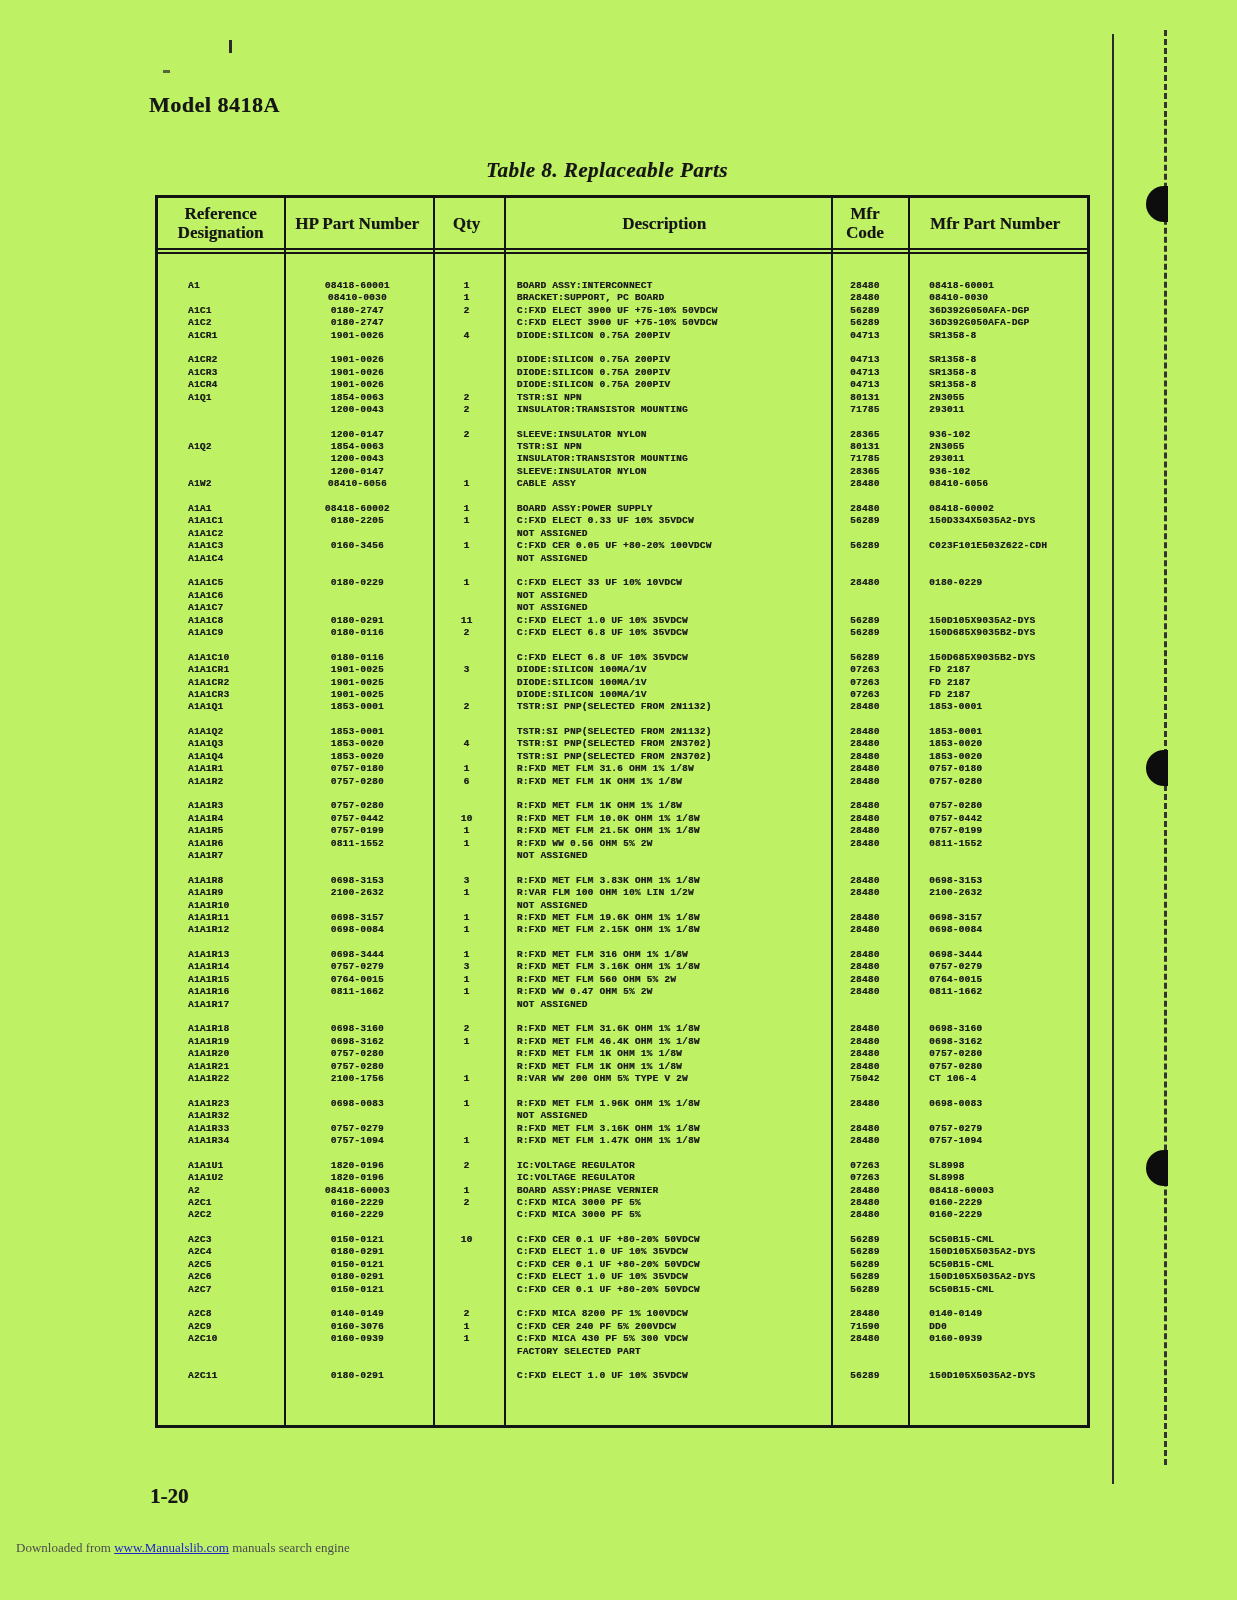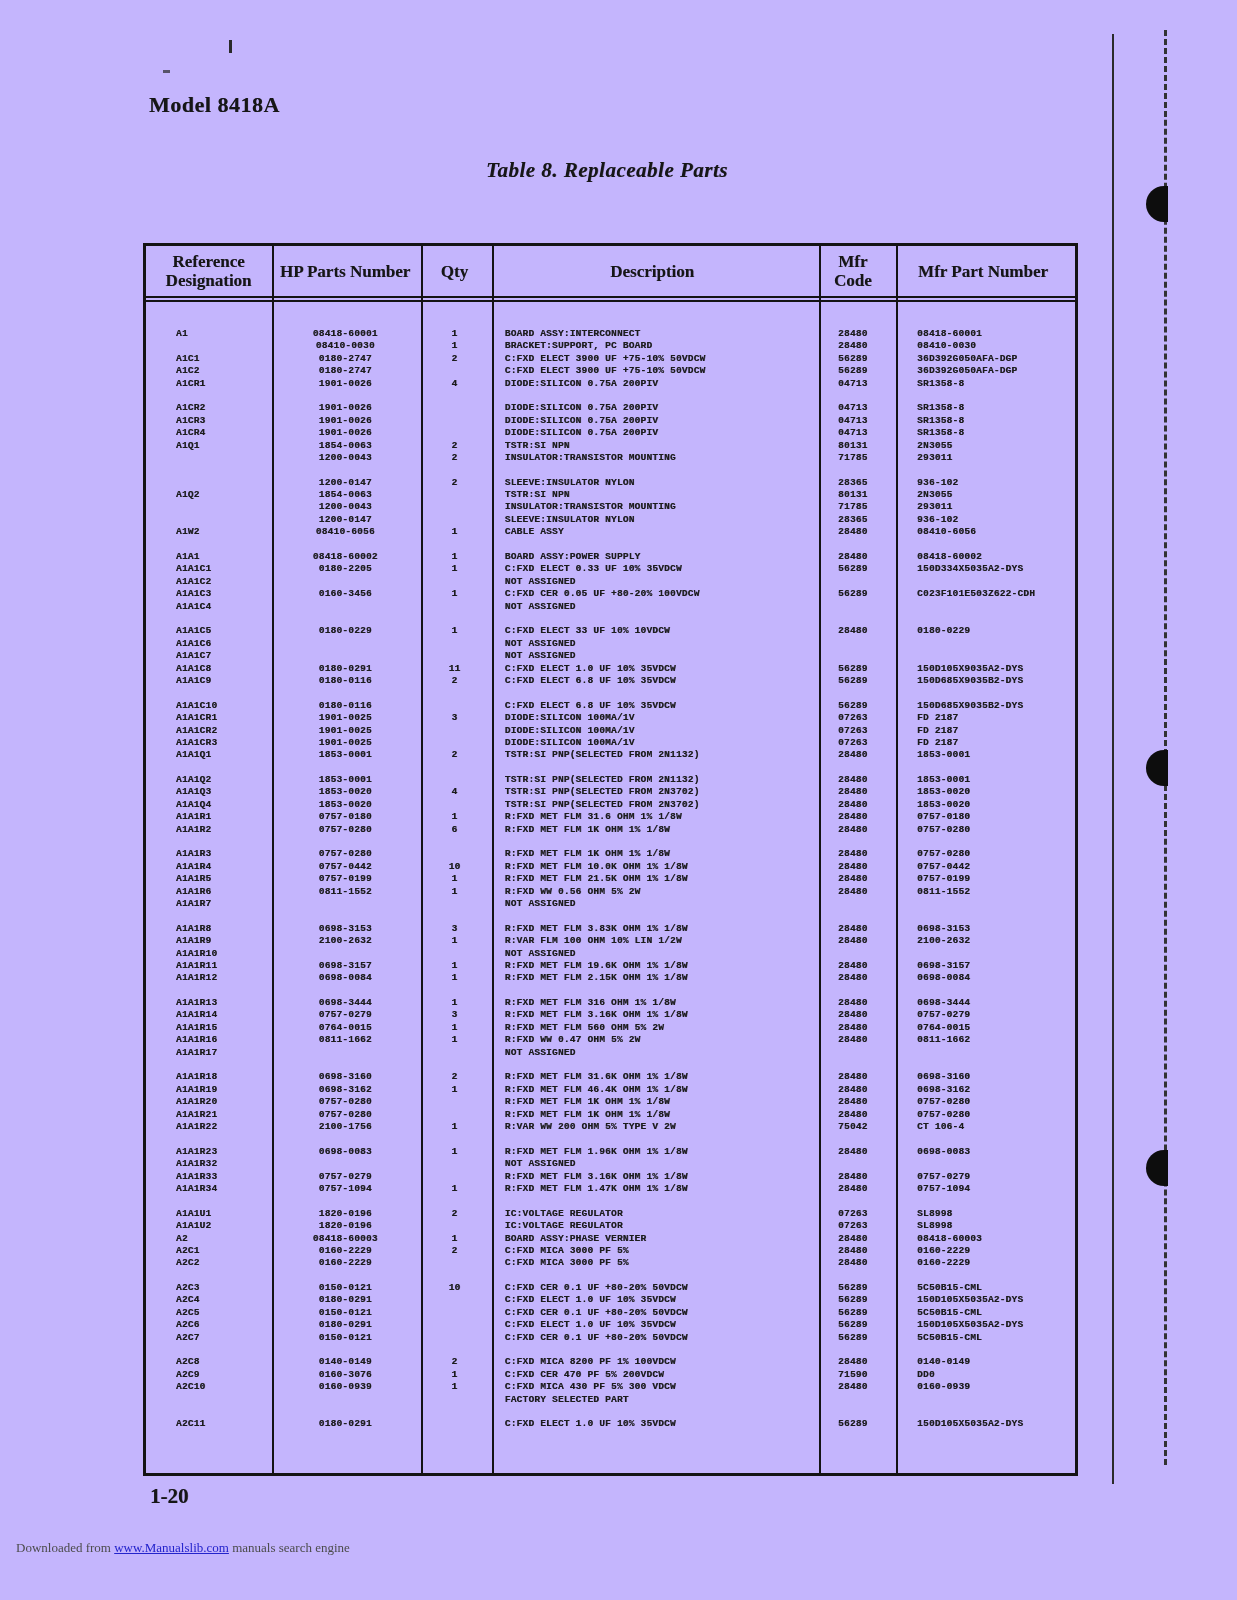--- a/index.html
+++ b/index.html
@@ -1,20 +1,20 @@
 <!DOCTYPE html>
 <html><head>
 <meta charset="utf-8">
 <style>
   html,body{margin:0;padding:0;}
   body{background:#e8e8e8;}
   .page{
     position:relative;
     width:1237px;height:1600px;
-    background:#c4b5fd;
+    background:#bef264;
     overflow:hidden;
     font-family:"Liberation Serif", serif;
     color:#161616;
   }
   
   .mark{position:absolute;background:#2a2a2a;}
   .mark-tick{left:229px;top:40px;width:3px;height:13px;}
   .mark-dot{left:163px;top:70px;width:7px;height:3px;opacity:.7;}
 
   .model-title{
@@ -24,24 +24,23 @@
   }
   .table-title{
     position:absolute;left:0;top:158px;width:1214px;
     text-align:center;
     font-size:21px;font-weight:bold;font-style:italic;
     letter-spacing:.5px;
     text-shadow:.4px .4px 0 rgba(0,0,0,.45);
   }
 
   .parts-table{
-    position:absolute;left:143px;top:195px;width:935px;height:1233px;
+    position:absolute;left:155px;top:195px;width:935px;height:1233px;
     border:3px solid #141414;
     box-sizing:border-box;
-    margin-top:48px;
   }
   .vline{position:absolute;top:0;bottom:0;width:2px;background:#141414;}
   .v1{left:126px;} .v2{left:275px;} .v3{left:346px;} .v4{left:673px;} .v5{left:750px;}
 
   .thead{
     position:relative;height:50px;
     border-bottom:6px double #141414;
     display:flex;align-items:center;
     font-weight:bold;font-size:17px;
     text-shadow:.4px .4px 0 rgba(0,0,0,.4);
@@ -105,21 +104,21 @@
 
   <div class="parts-table">
     <div class="vline v1"></div>
     <div class="vline v2"></div>
     <div class="vline v3"></div>
     <div class="vline v4"></div>
     <div class="vline v5"></div>
 
     <div class="thead">
         <div class="th th-ref">Reference<br>Designation</div>
-        <div class="th th-hp">HP Parts Number</div>
+        <div class="th th-hp">HP Part Number</div>
         <div class="th th-qty">Qty</div>
         <div class="th th-desc">Description</div>
         <div class="th th-mfr">Mfr<br>Code</div>
         <div class="th th-mfrpn">Mfr Part Number</div>
       </div>
     <div class="tbody">
         <div class="block">
           <div class="row"><div class="cell c-ref">A1</div><div class="cell c-hp">08418-60001</div><div class="cell c-qty">1</div><div class="cell c-desc">BOARD ASSY:INTERCONNECT</div><div class="cell c-mfr">28480</div><div class="cell c-mfrpn">08418-60001</div></div>
           <div class="row"><div class="cell c-ref"></div><div class="cell c-hp">08410-0030</div><div class="cell c-qty">1</div><div class="cell c-desc">BRACKET:SUPPORT, PC BOARD</div><div class="cell c-mfr">28480</div><div class="cell c-mfrpn">08410-0030</div></div>
           <div class="row"><div class="cell c-ref">A1C1</div><div class="cell c-hp">0180-2747</div><div class="cell c-qty">2</div><div class="cell c-desc">C:FXD ELECT 3900 UF +75-10% 50VDCW</div><div class="cell c-mfr">56289</div><div class="cell c-mfrpn">36D392G050AFA-DGP</div></div>
@@ -211,21 +210,21 @@
         </div>
         <div class="block">
           <div class="row"><div class="cell c-ref">A2C3</div><div class="cell c-hp">0150-0121</div><div class="cell c-qty">10</div><div class="cell c-desc">C:FXD CER 0.1 UF +80-20% 50VDCW</div><div class="cell c-mfr">56289</div><div class="cell c-mfrpn">5C50B15-CML</div></div>
           <div class="row"><div class="cell c-ref">A2C4</div><div class="cell c-hp">0180-0291</div><div class="cell c-qty"></div><div class="cell c-desc">C:FXD ELECT 1.0 UF 10% 35VDCW</div><div class="cell c-mfr">56289</div><div class="cell c-mfrpn">150D105X5035A2-DYS</div></div>
           <div class="row"><div class="cell c-ref">A2C5</div><div class="cell c-hp">0150-0121</div><div class="cell c-qty"></div><div class="cell c-desc">C:FXD CER 0.1 UF +80-20% 50VDCW</div><div class="cell c-mfr">56289</div><div class="cell c-mfrpn">5C50B15-CML</div></div>
           <div class="row"><div class="cell c-ref">A2C6</div><div class="cell c-hp">0180-0291</div><div class="cell c-qty"></div><div class="cell c-desc">C:FXD ELECT 1.0 UF 10% 35VDCW</div><div class="cell c-mfr">56289</div><div class="cell c-mfrpn">150D105X5035A2-DYS</div></div>
           <div class="row"><div class="cell c-ref">A2C7</div><div class="cell c-hp">0150-0121</div><div class="cell c-qty"></div><div class="cell c-desc">C:FXD CER 0.1 UF +80-20% 50VDCW</div><div class="cell c-mfr">56289</div><div class="cell c-mfrpn">5C50B15-CML</div></div>
         </div>
         <div class="block">
           <div class="row"><div class="cell c-ref">A2C8</div><div class="cell c-hp">0140-0149</div><div class="cell c-qty">2</div><div class="cell c-desc">C:FXD MICA 8200 PF 1% 100VDCW</div><div class="cell c-mfr">28480</div><div class="cell c-mfrpn">0140-0149</div></div>
-          <div class="row"><div class="cell c-ref">A2C9</div><div class="cell c-hp">0160-3076</div><div class="cell c-qty">1</div><div class="cell c-desc">C:FXD CER 470 PF 5% 200VDCW</div><div class="cell c-mfr">71590</div><div class="cell c-mfrpn">DD0</div></div>
+          <div class="row"><div class="cell c-ref">A2C9</div><div class="cell c-hp">0160-3076</div><div class="cell c-qty">1</div><div class="cell c-desc">C:FXD CER 240 PF 5% 200VDCW</div><div class="cell c-mfr">71590</div><div class="cell c-mfrpn">DD0</div></div>
           <div class="row"><div class="cell c-ref">A2C10</div><div class="cell c-hp">0160-0939</div><div class="cell c-qty">1</div><div class="cell c-desc">C:FXD MICA 430 PF 5% 300 VDCW</div><div class="cell c-mfr">28480</div><div class="cell c-mfrpn">0160-0939</div></div>
           <div class="row"><div class="cell c-ref"></div><div class="cell c-hp"></div><div class="cell c-qty"></div><div class="cell c-desc">FACTORY SELECTED PART</div><div class="cell c-mfr"></div><div class="cell c-mfrpn"></div></div>
         </div>
         <div class="block">
           <div class="row"><div class="cell c-ref">A2C11</div><div class="cell c-hp">0180-0291</div><div class="cell c-qty"></div><div class="cell c-desc">C:FXD ELECT 1.0 UF 10% 35VDCW</div><div class="cell c-mfr">56289</div><div class="cell c-mfrpn">150D105X5035A2-DYS</div></div>
         </div>
       </div>
   </div>
 
   <div class="edge-solid"></div>

